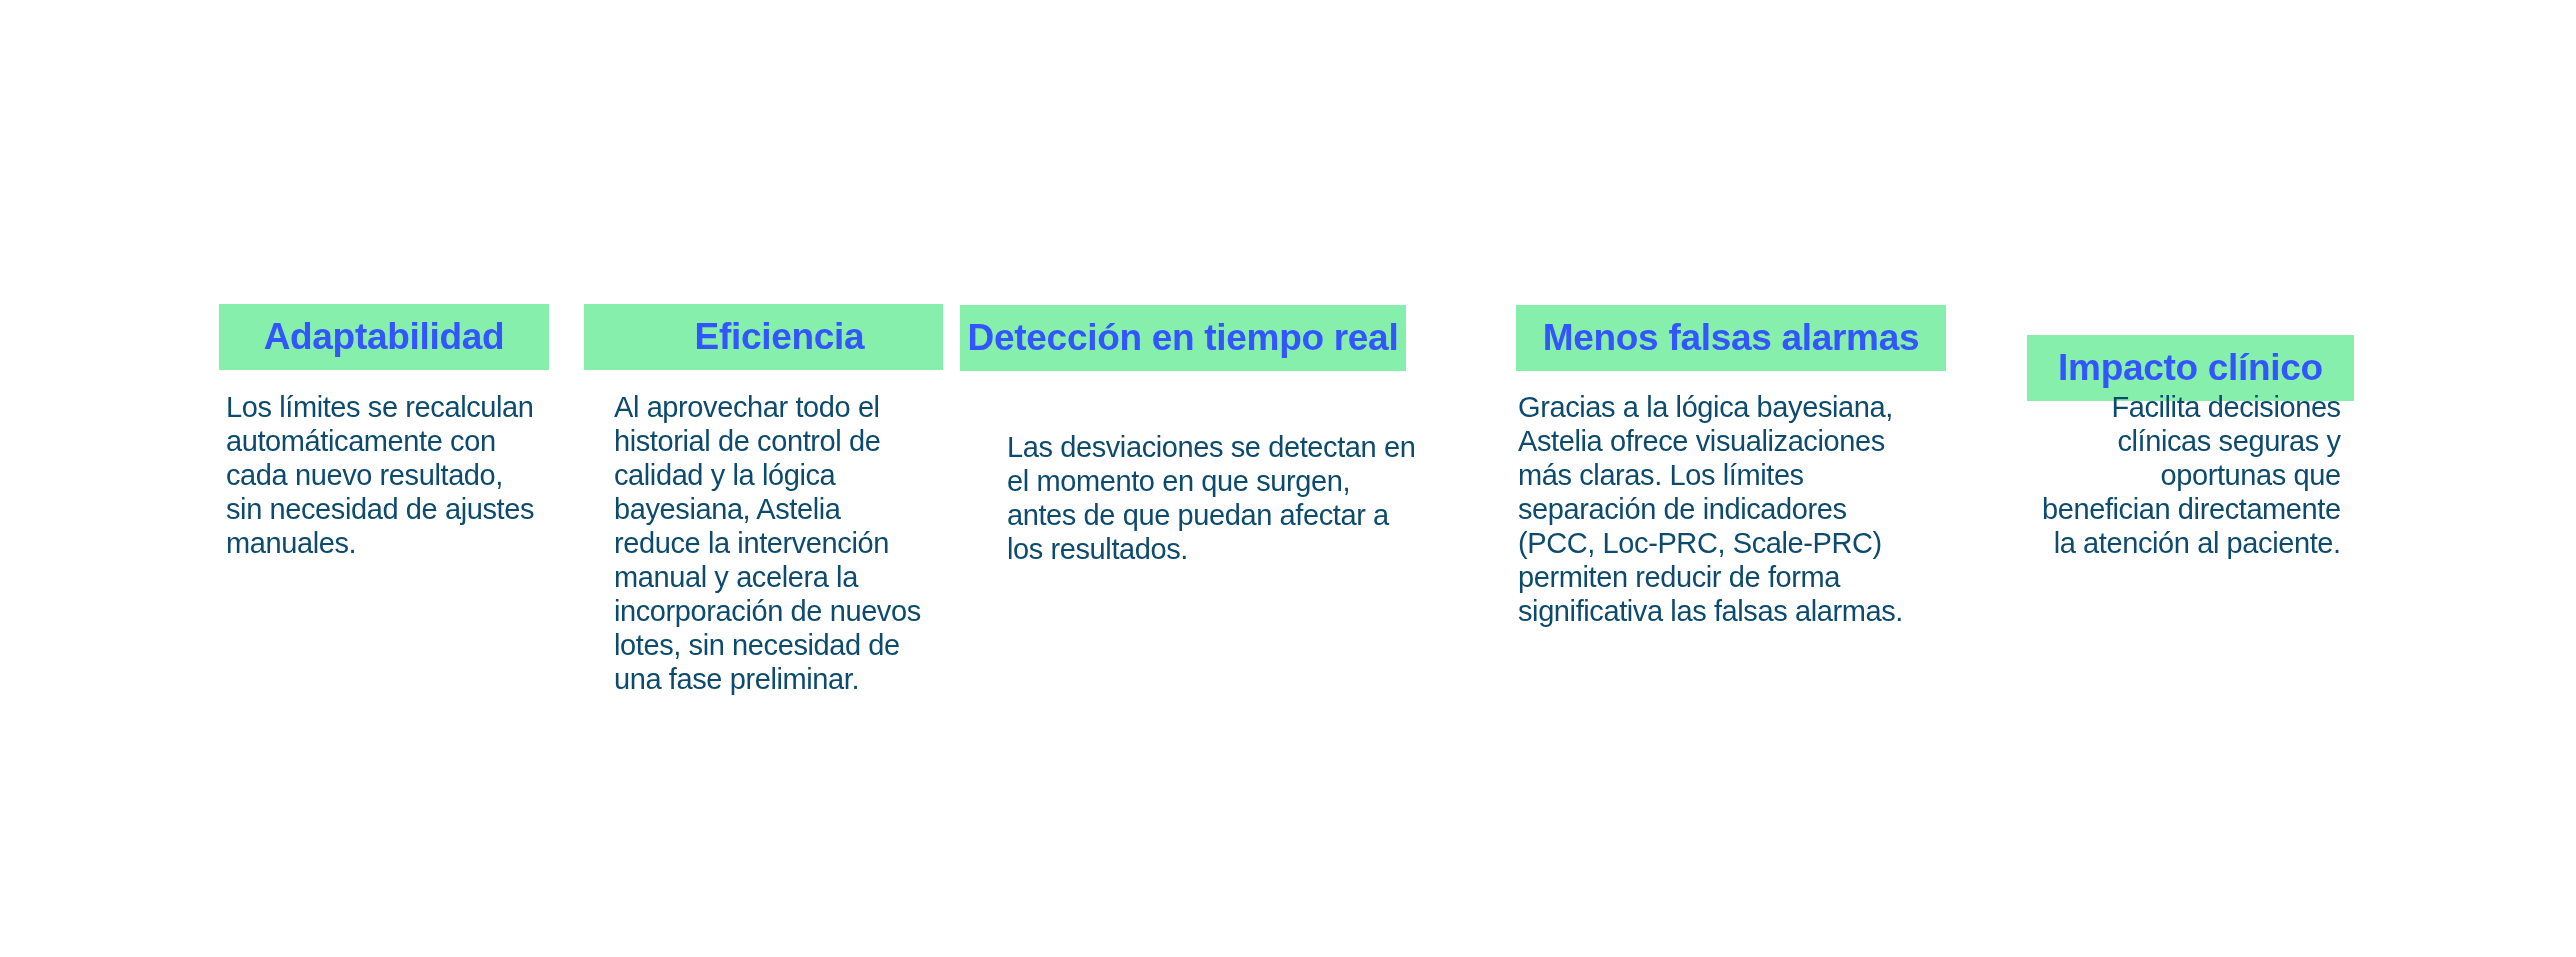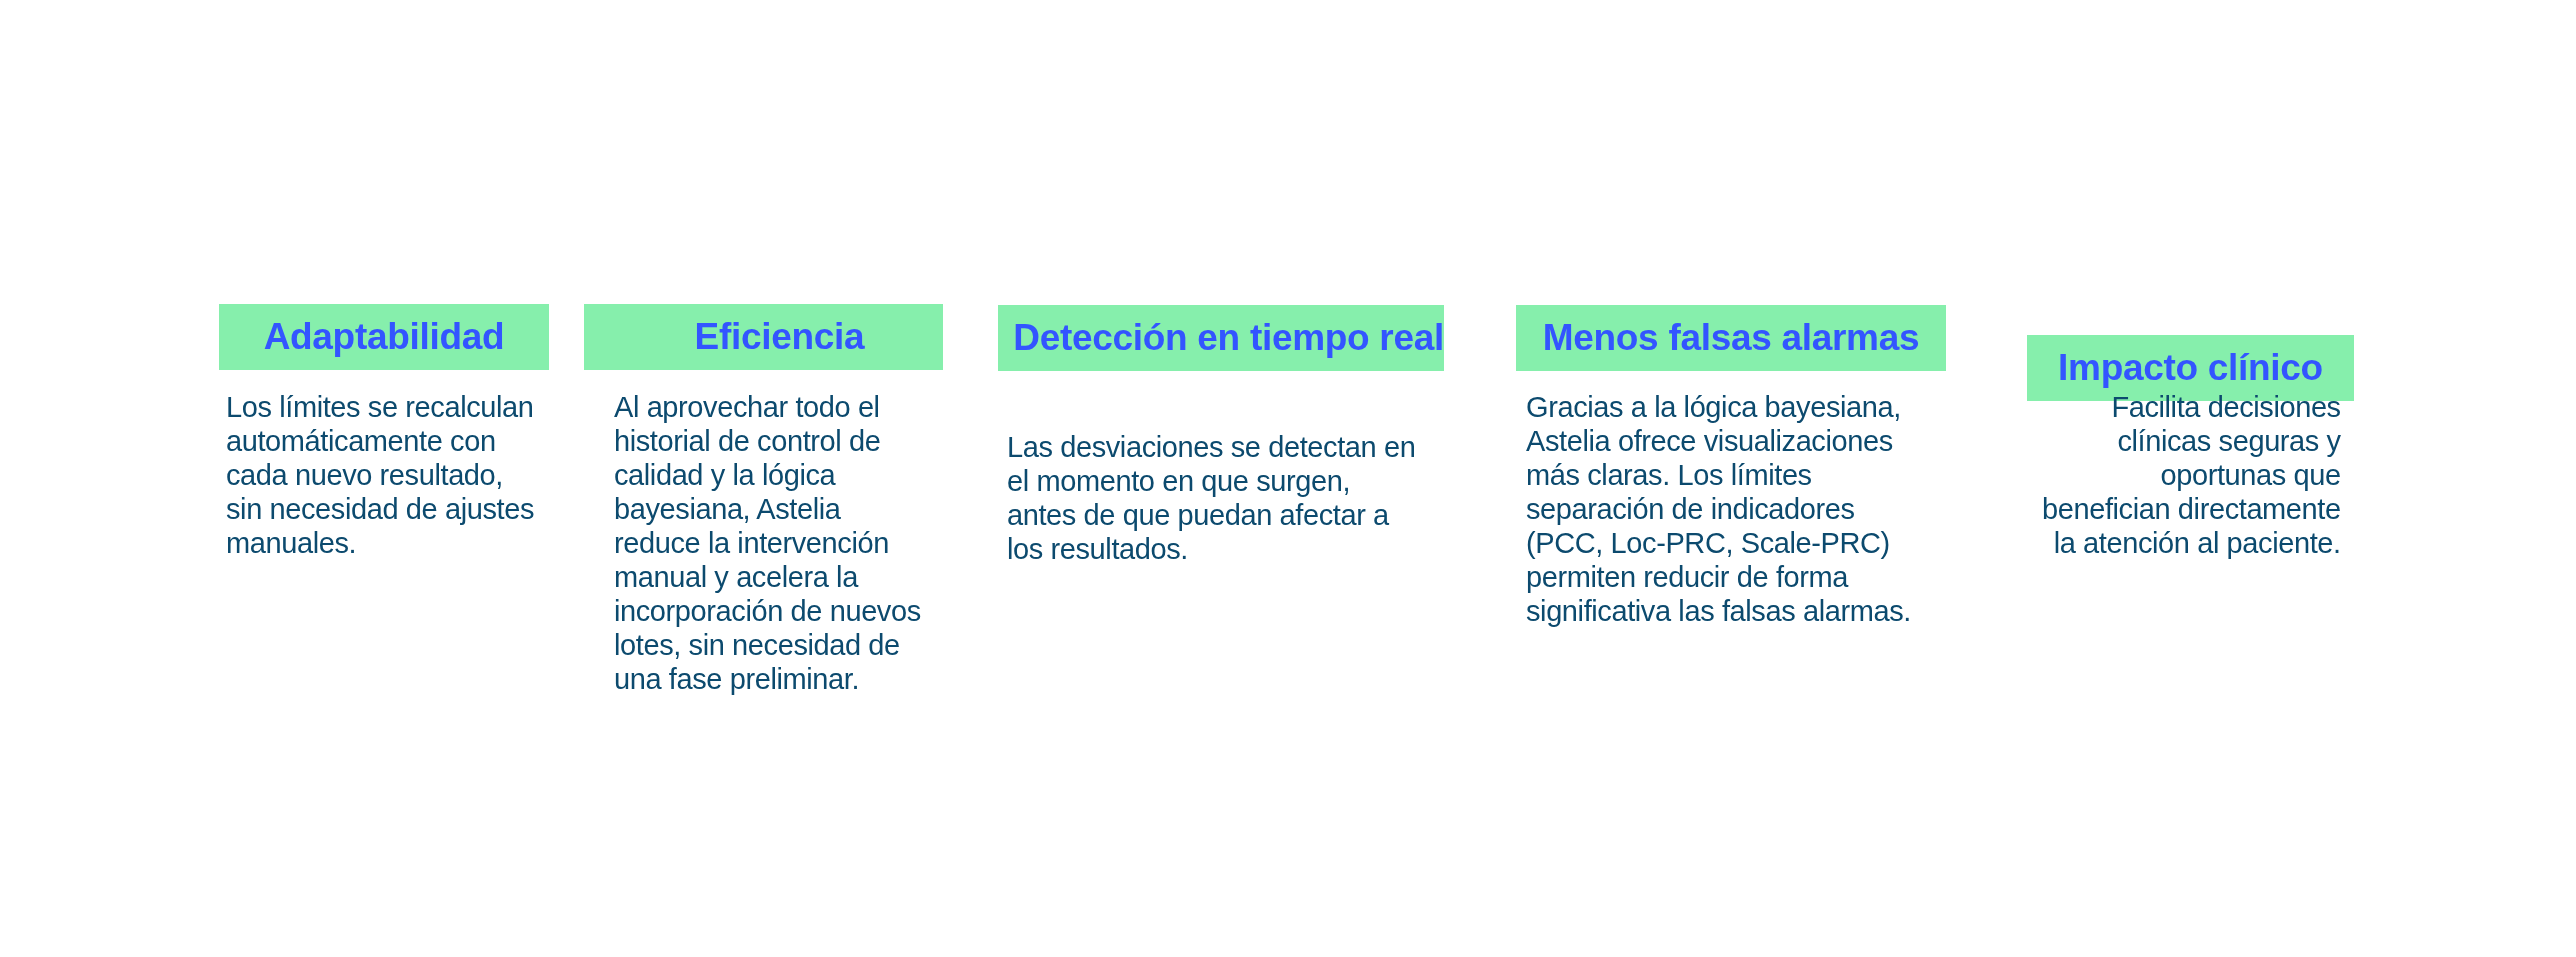--- a/index.html
+++ b/index.html
@@ -64,32 +64,32 @@
     <span class="line">bayesiana, Astelia</span>
     <span class="line">reduce la intervención</span>
     <span class="line">manual y acelera la</span>
     <span class="line">incorporación de nuevos</span>
     <span class="line">lotes, sin necesidad de</span>
     <span class="line">una fase preliminar.</span>
   </div>
 </section>
 
 <section class="feature" style="left:0;top:0;">
-  <div class="feature-heading" style="left:998px;top:305px;width:446px;text-align:right;">Detección en tiempo real</div>
+  <div class="feature-heading" style="left:960px;top:305px;width:446px;">Detección en tiempo real</div>
   <div class="feature-body" style="left:1007px;top:390px;margin-top:40px;">
     <span class="line">Las desviaciones se detectan en</span>
     <span class="line">el momento en que surgen,</span>
     <span class="line">antes de que puedan afectar a</span>
     <span class="line">los resultados.</span>
   </div>
 </section>
 
 <section class="feature" style="left:0;top:0;">
   <div class="feature-heading" style="left:1516px;top:305px;width:430px;">Menos falsas alarmas</div>
-  <div class="feature-body" style="left:1518px;top:390px;margin-left:8px;">
+  <div class="feature-body" style="left:1518px;top:390px;">
     <span class="line">Gracias a la lógica bayesiana,</span>
     <span class="line">Astelia ofrece visualizaciones</span>
     <span class="line">más claras. Los límites</span>
     <span class="line">separación de indicadores</span>
     <span class="line">(PCC, Loc-PRC, Scale-PRC)</span>
     <span class="line">permiten reducir de forma</span>
     <span class="line">significativa las falsas alarmas.</span>
   </div>
 </section>
 

